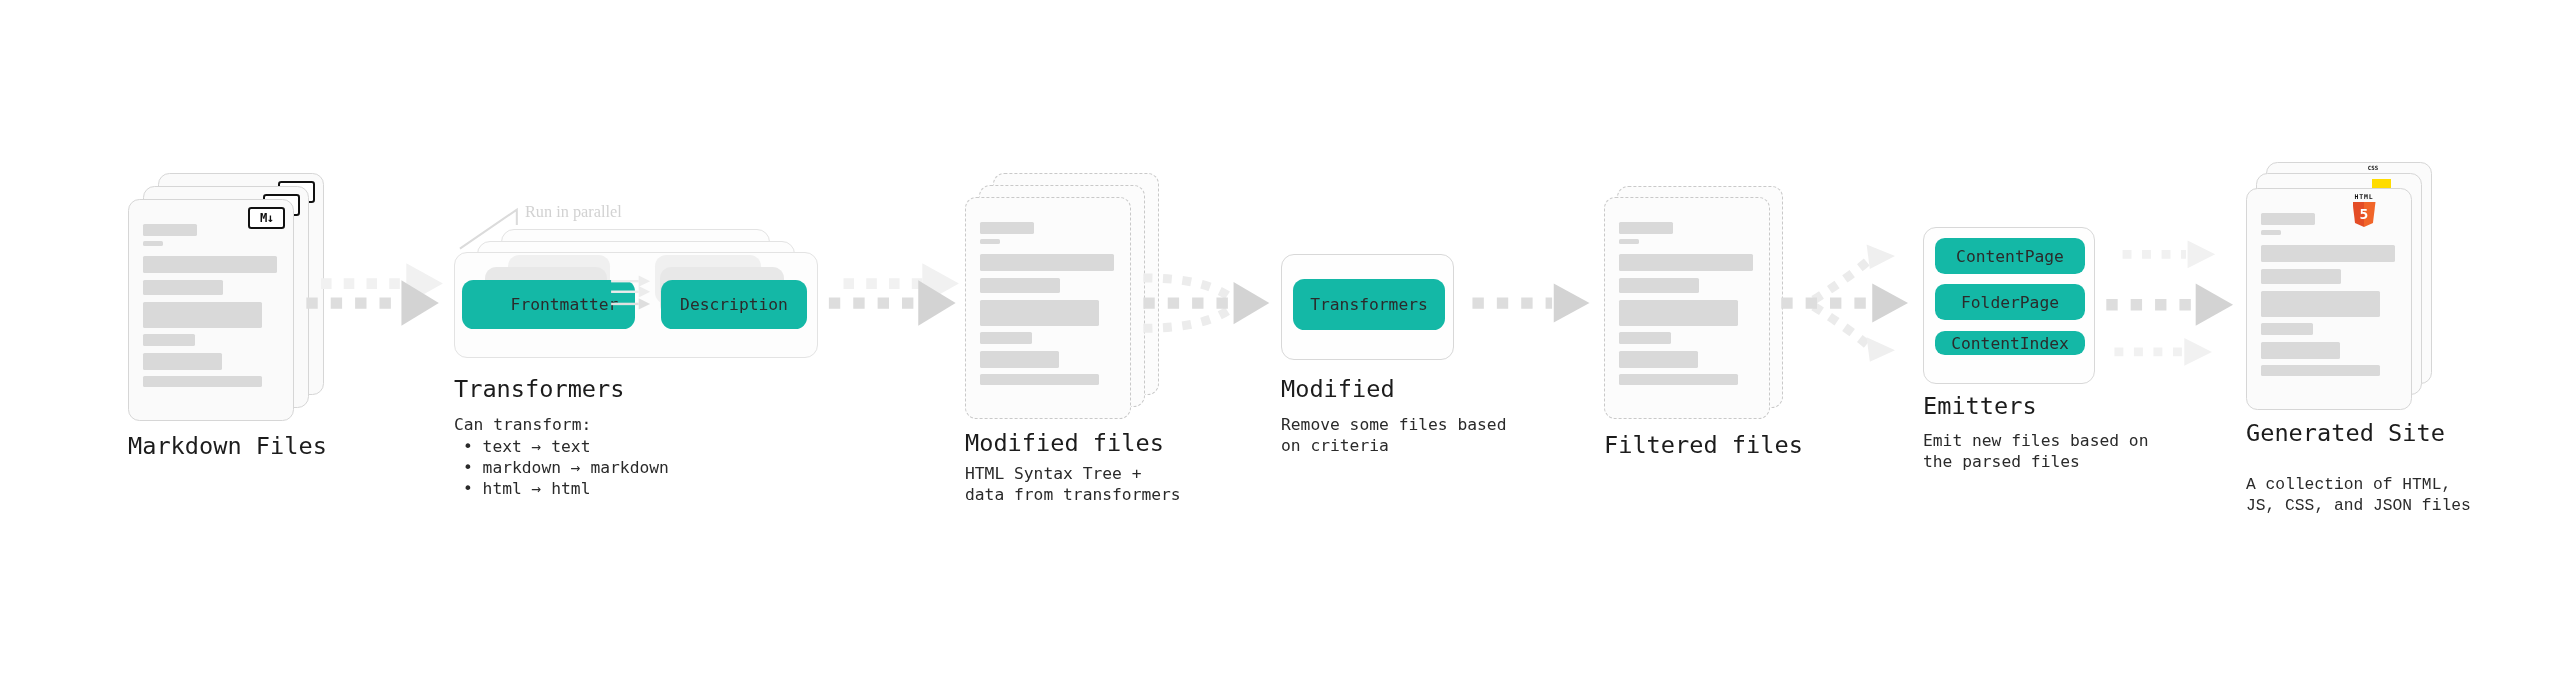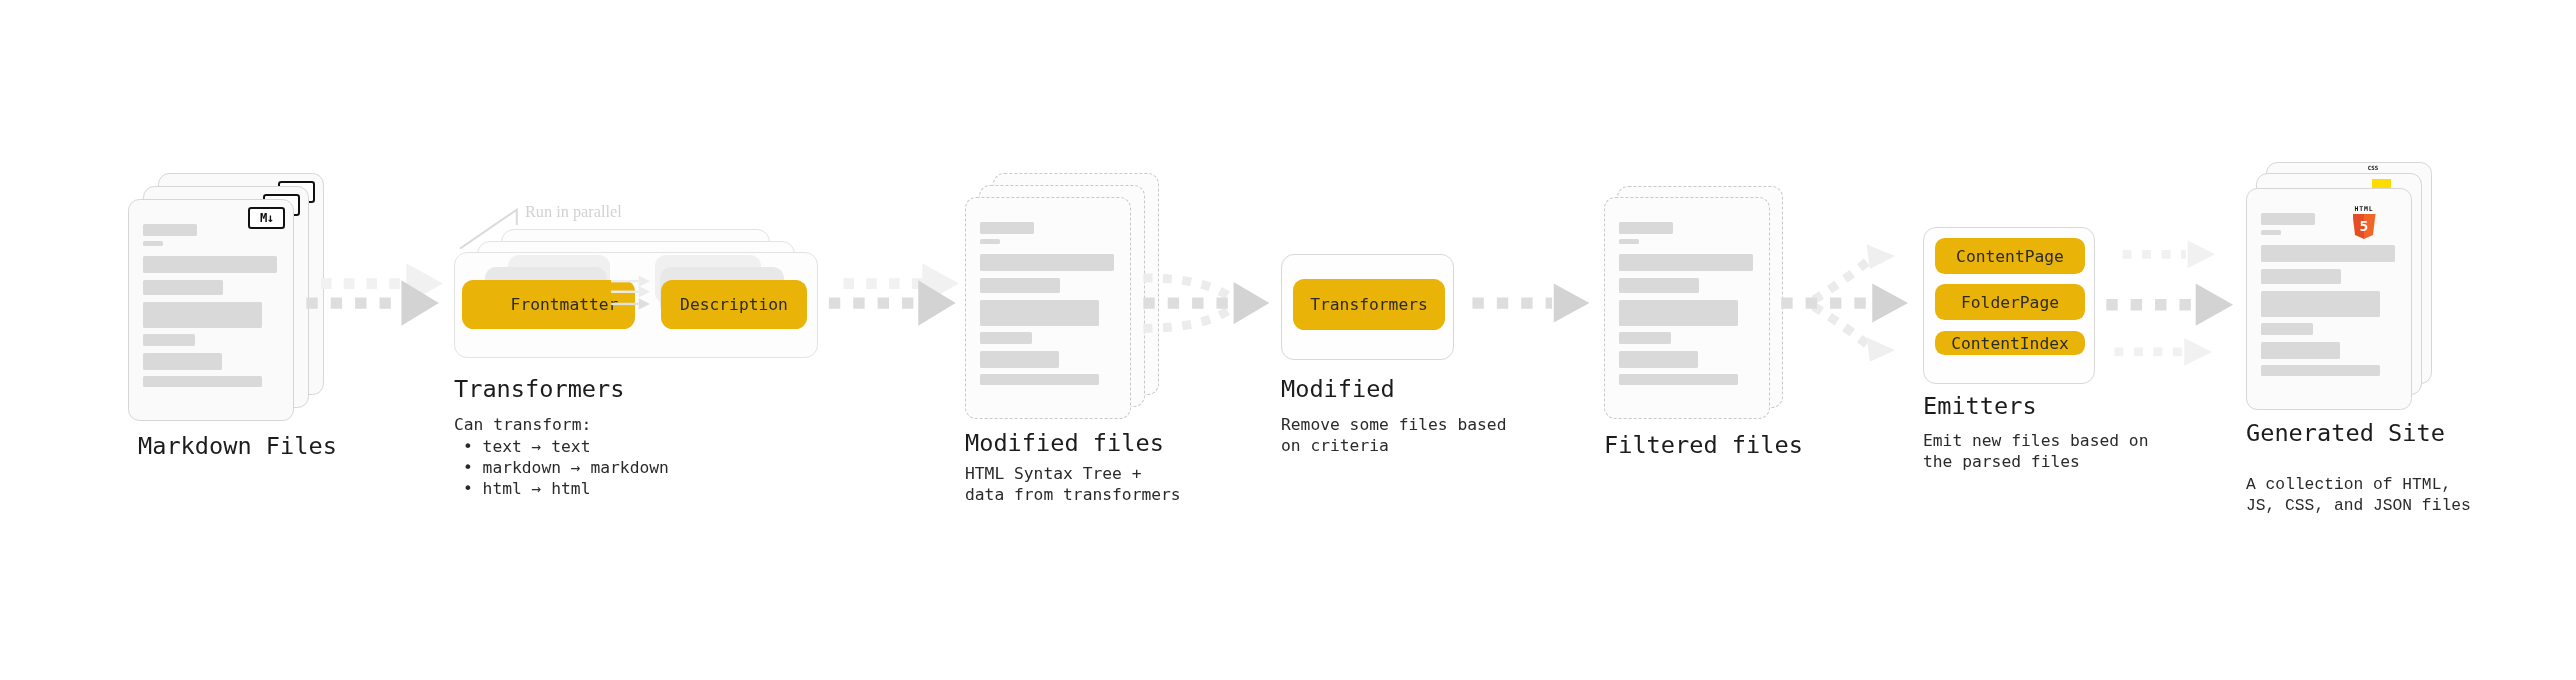--- a/index.html
+++ b/index.html
@@ -13,38 +13,38 @@
   .skel{position:absolute;left:14px;top:0;right:14px;}
   
   .md-icon{position:absolute;top:6.5px;right:8.1px;width:32.5px;height:18.7px;
            border:2.4px solid #111;border-radius:3.3px;background:#fff;
            font-weight:bold;font-size:12.2px;line-height:18.7px;text-align:center;
            letter-spacing:-0.8px;color:#111;}
   
   .tbox{position:absolute;background:#fdfdfd;border:1.6px solid #e3e3e3;
         border-radius:13px;box-sizing:border-box;}
   
-  .pill{position:absolute;background:#eab308;border-radius:11.4px;
+  .pill{position:absolute;background:#14b8a6;border-radius:11.4px;
         display:flex;align-items:center;justify-content:center;
         font-size:16.3px;color:#2b2b2b;}
   .pill.g2{background:#e8e8e8;}
   .pill.g3{background:#f0f0f0;}
   
   .obox{position:absolute;background:#fefefe;border:1.6px solid #d8d8d8;
         border-radius:13px;box-sizing:border-box;}
   .stage-title{position:absolute;font-size:23.6px;color:#1c1c1c;white-space:nowrap;}
   .stage-sub{position:absolute;font-size:16.3px;line-height:21px;color:#2a2a2a;
              white-space:pre-line;}
   .annotation{position:absolute;font-size:16.3px;color:#d2d2d2;white-space:nowrap;font-family:Liberation Serif, serif;}
   .bullets{position:absolute;font-size:16.3px;line-height:21px;color:#2a2a2a;}
   .bullets div{white-space:pre;}
   svg.flow{position:absolute;left:0;top:0;z-index:40;pointer-events:none;}
   
   .html5-logo{position:absolute;top:4.1px;right:34px;width:26px;text-align:center;}
-  .html5-word{font-size:6.5px;font-weight:bold;letter-spacing:0.8px;color:#111;line-height:8.1px;margin-top:12px;}
+  .html5-word{font-size:6.5px;font-weight:bold;letter-spacing:0.8px;color:#111;line-height:8.1px;}
   .html5-shield{width:23px;height:25px;margin:0.8px auto 0;
       background:linear-gradient(90deg,#E44D26 50%,#F16529 50%);
       clip-path:polygon(0 0,100% 0,89% 84%,50% 100%,11% 84%);
       color:#fff;font-size:14.6px;font-weight:bold;line-height:24.4px;text-align:center;}
   .js-badge{position:absolute;top:4.9px;right:30px;width:18.7px;height:10.6px;background:#FFDC00;}
   .css-badge{position:absolute;top:3.3px;right:51px;width:14px;text-align:center;}
   .css-word{font-size:5.7px;font-weight:bold;color:#111;line-height:5.7px;}
   .css-bar{width:13px;height:2.4px;background:#2D53E5;margin:0.8px auto 0;}
   .z1{z-index:1}.z2{z-index:2}.z3{z-index:3}.z4{z-index:4}.z5{z-index:5}.z6{z-index:6}
 </style>
@@ -122,21 +122,21 @@
         <div class="bar" style="width: 54px; height: 11.4px; margin-top: 24.4px;"></div>
         <div class="bar" style="width: 19.5px; height: 5.7px; margin-top: 4.9px;"></div>
         <div class="bar" style="width: 134px; height: 17px; margin-top: 9.8px;"></div>
         <div class="bar" style="width: 80px; height: 15.4px; margin-top: 6.5px;"></div>
         <div class="bar" style="width: 119px; height: 26px; margin-top: 6.5px;"></div>
         <div class="bar" style="width: 52px; height: 12.2px; margin-top: 6.5px;"></div>
         <div class="bar" style="width: 79px; height: 17px; margin-top: 6.5px;"></div>
         <div class="bar" style="width: 119px; height: 10.6px; margin-top: 6.5px;"></div>
       </div>
   </div>
-  <div class="stage-title" style="left:138px;top:432px;text-align:center;">Markdown Files</div>
+  <div class="stage-title" style="left:128px;top:432px;text-align:center;">Markdown Files</div>
 </div>
 
 <div>
   <div class="annotation" style="left:525px;top:202px;">Run in parallel</div>
   <div class="tbox z1" style="left:501px;top:229px;width:269px;height:102px;"></div>
   <div class="tbox z2" style="left:477px;top:241px;width:318px;height:104px;"></div>
   <div class="tbox z3" style="left:454px;top:252px;width:364px;height:106px;"></div>
 
   <div class="pill g3 z4" style="left:508px;top:255px;width:102px;height:49px;"></div>
   <div class="pill g2 z5" style="left:485px;top:267px;width:122px;height:49px;"></div>

